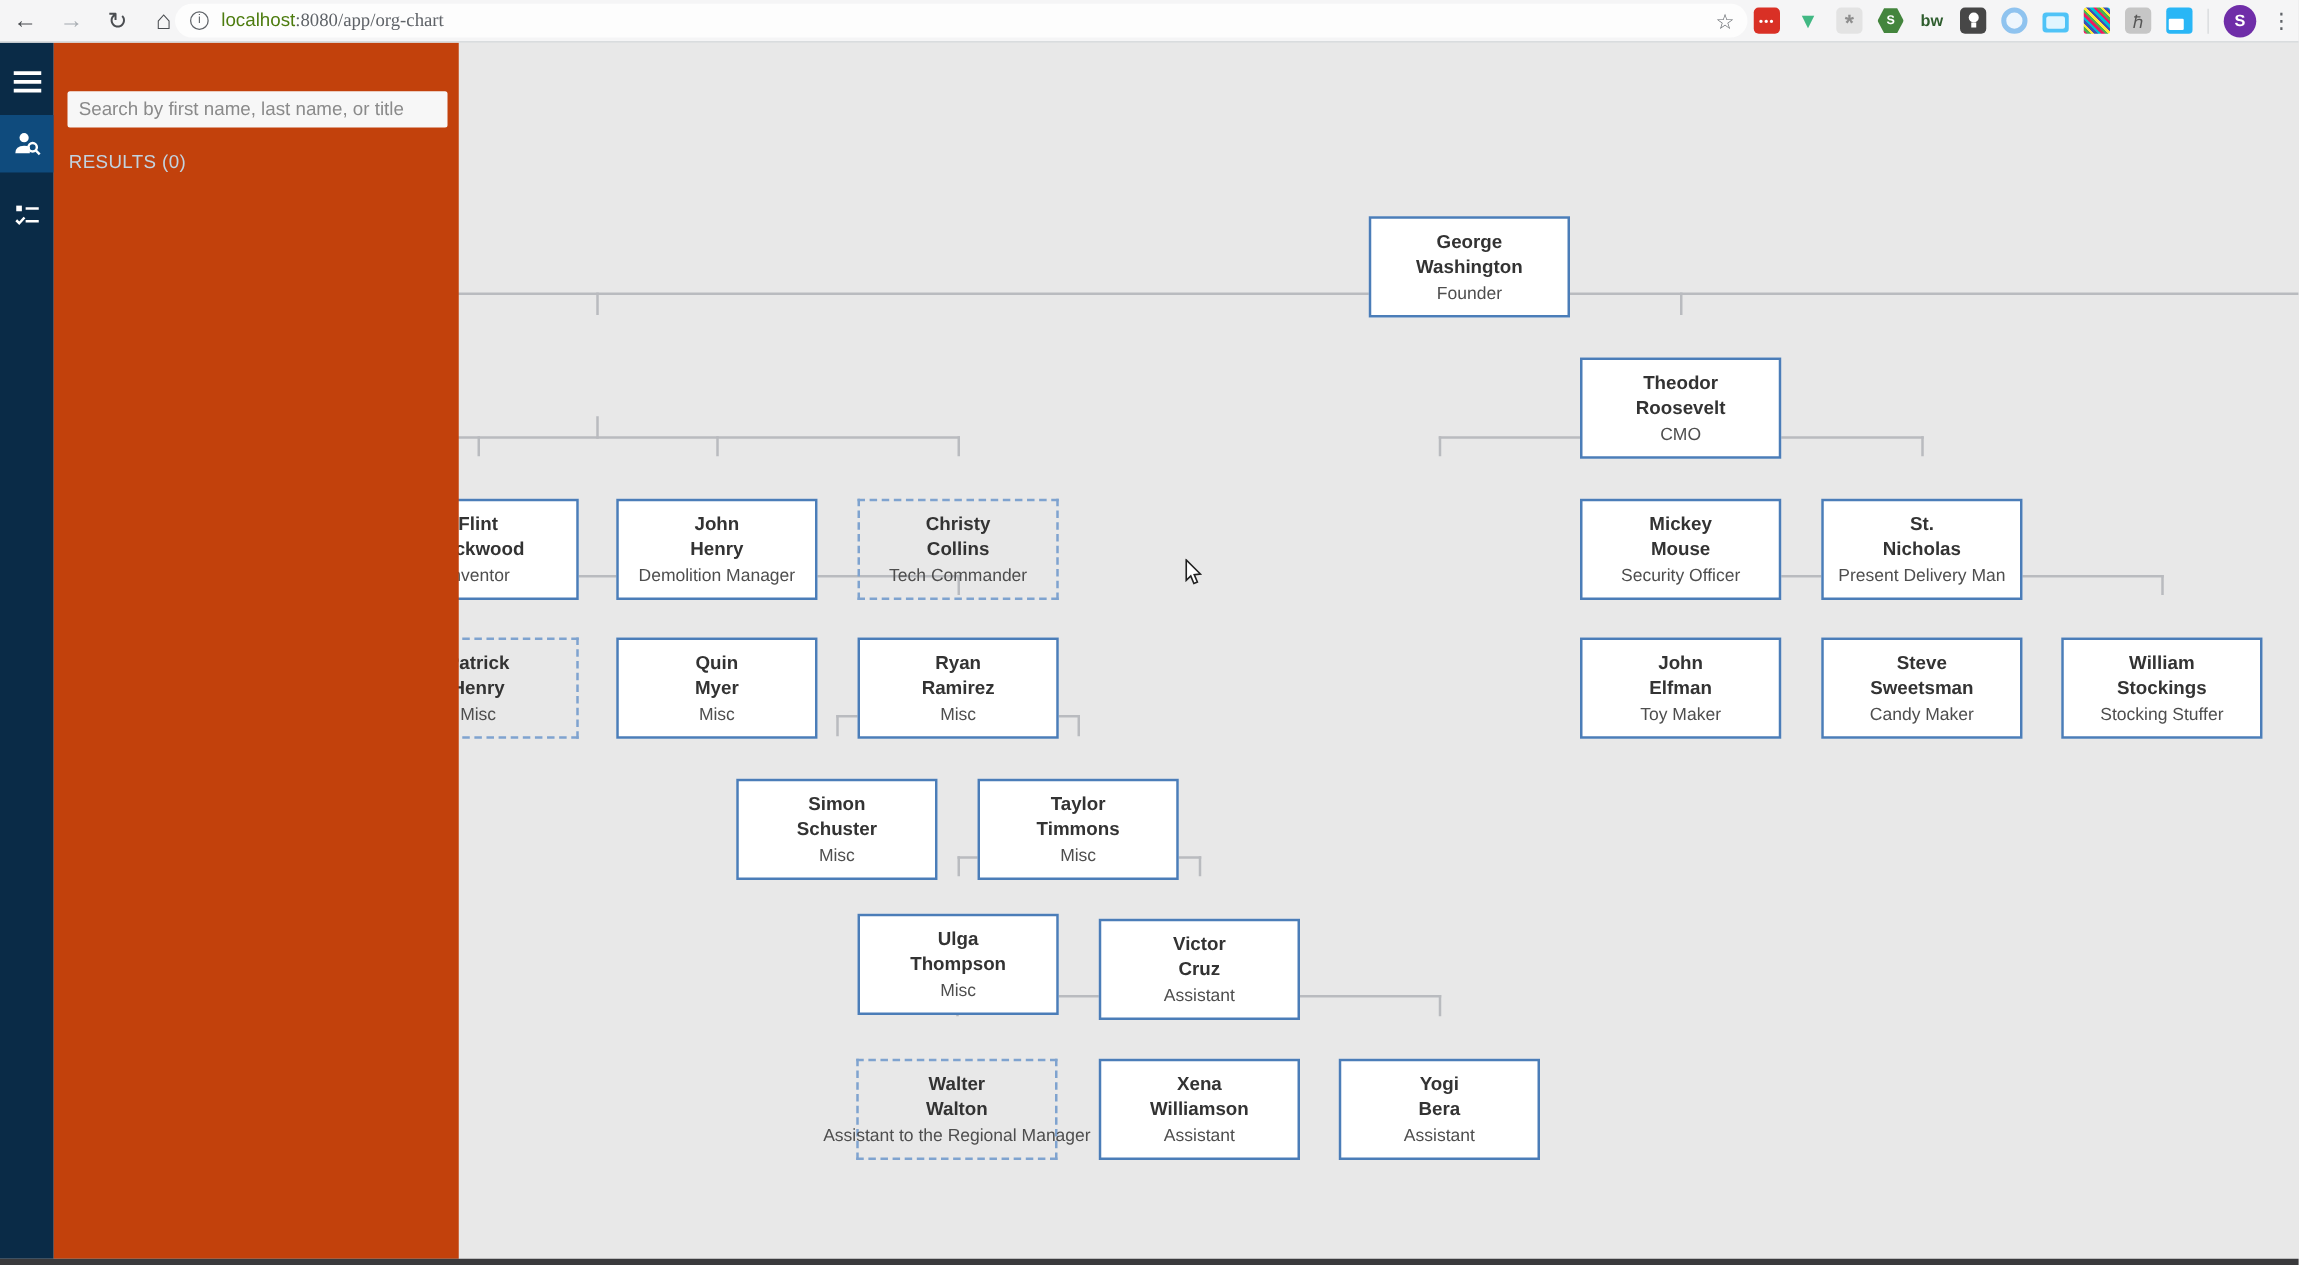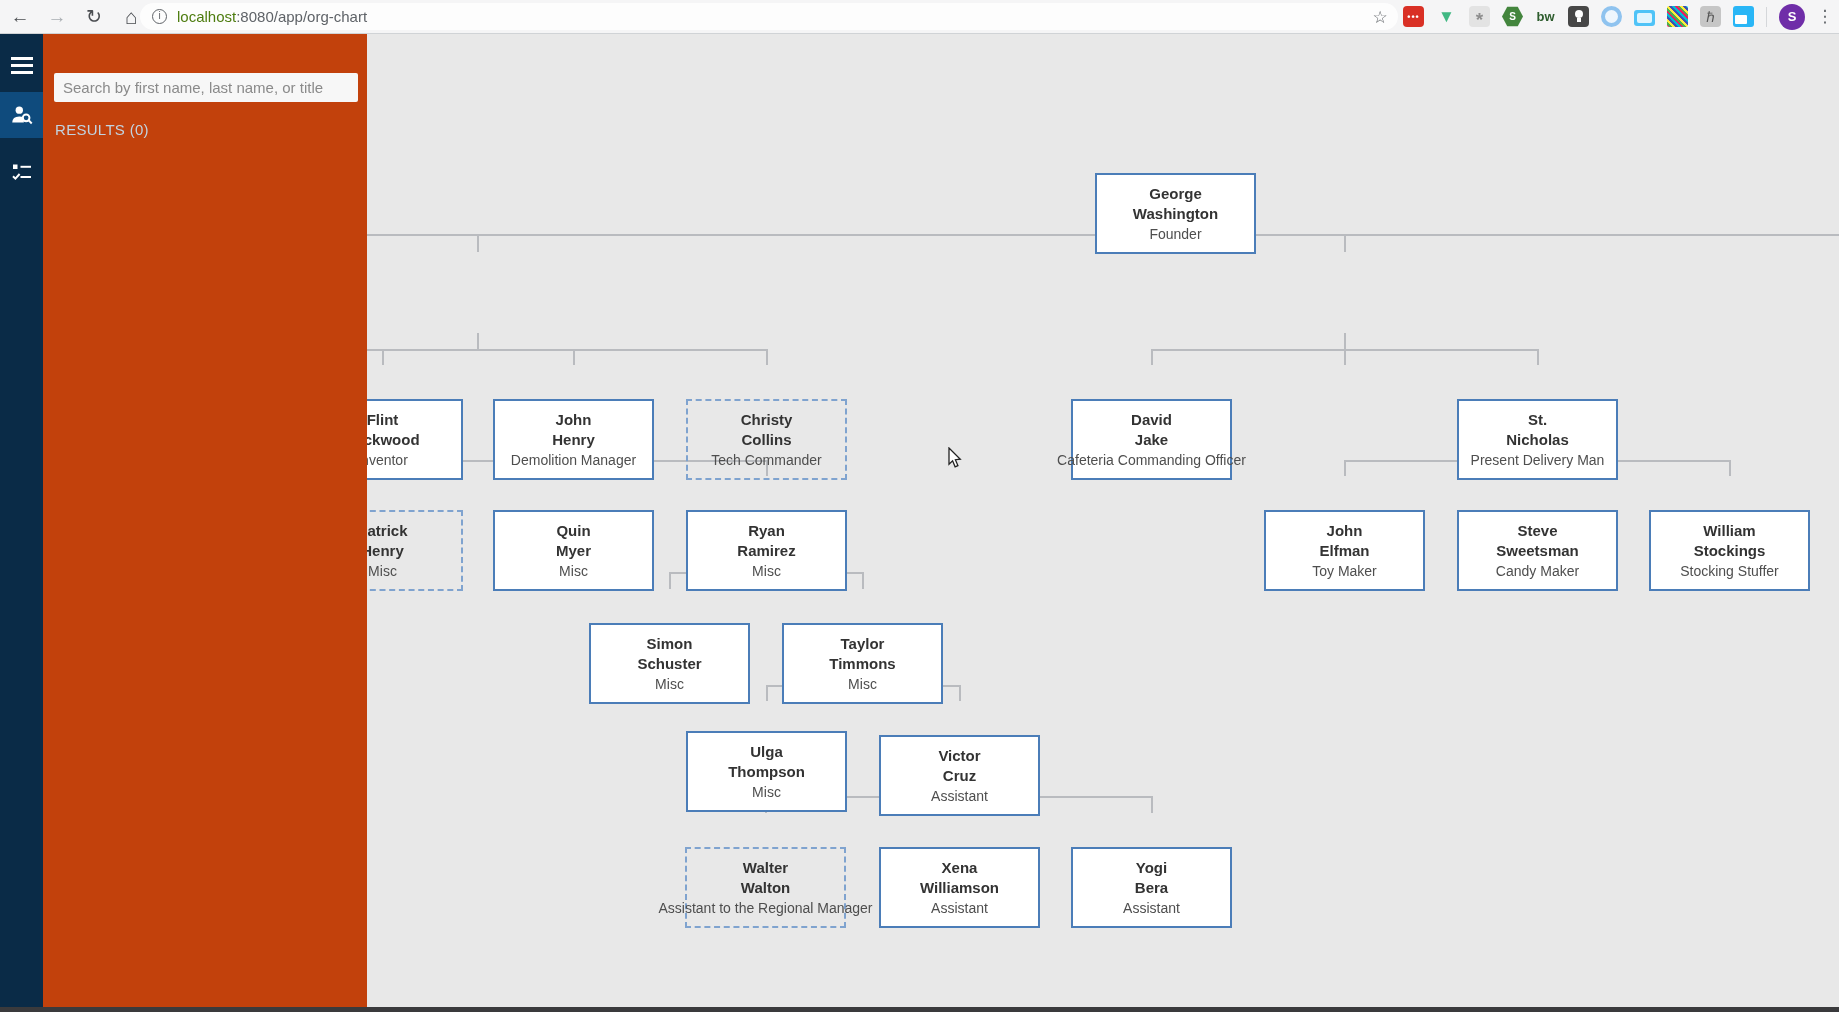--- a/index.html
+++ b/index.html
@@ -8,21 +8,21 @@
 
   
   .toolbar { position:absolute; left:0; top:0; width:1839px; height:34px; background:#f5f5f6; border-bottom:1px solid #d0d3d6; z-index:20; }
   .navbtns { position:absolute; left:8px; top:0; height:33px; display:flex; align-items:center; gap:13px; }
   .navbtn { width:24px; height:24px; display:flex; align-items:center; justify-content:center; font-size:19px; color:#4a4d51; }
   .navbtn.disabled { color:#a8adb2; }
   .omnibox { position:absolute; left:140px; top:3px; width:1258px; height:27px; background:#fdfdfd; border-radius:14px; display:flex; align-items:center; padding:0 12px; }
   .infoicon { width:15px; height:15px; border:1.5px solid #5f6368; border-radius:50%; color:#5f6368; font-size:10px; line-height:12px; text-align:center; margin-right:10px; flex:none; }
   .url { font-size:15px; white-space:nowrap; }
   .url .host { color:#4d7c0f; }
-  .url .path { color:#5f6368; }
+  .url .path { color:#5f6368;font-family:Liberation Serif, serif; }
   .staricon { position:absolute; left:1368px; top:5px; width:24px; height:24px; font-size:17px; color:#5f6368; display:flex; align-items:center; justify-content:center; }
   .rightcluster { position:absolute; right:6px; top:0; height:33px; display:flex; align-items:center; gap:12px; }
   .ext { width:21px; height:21px; display:flex; align-items:center; justify-content:center; border-radius:4px; font-size:12px; flex:none; }
   .ext-red { background:#d93025; color:#fff; font-size:9px; letter-spacing:1px; font-weight:bold; }
   .ext-vue { color:#41b883; font-size:17px; }
   .ext-react { background:#e3e3e3; color:#8d8d8d; font-size:19px; font-weight:bold; line-height:10px; padding-top:7px; }
   .ext-node { background:#43853d; color:#fff; font-size:10px; font-weight:bold; clip-path:polygon(25% 3%,75% 3%,100% 50%,75% 97%,25% 97%,0 50%); }
   .ext-bw { color:#2e5d2e; font-weight:bold; font-size:13px; }
   .ext-bulb { background:#474747; position:relative; }
   .ext-bulb .bulb { width:8px; height:8px; background:#fff; border-radius:50%; position:absolute; left:6.5px; top:4px; }
@@ -140,39 +140,44 @@
       <div class="vline" style="left: 765px; top: 762px; width: 2px; height: 17px;"></div>
       <div class="vline" style="left: 959px; top: 762px; width: 2px; height: 17px;"></div>
       <div class="vline" style="left: 1151px; top: 762px; width: 2px; height: 17px;"></div>
     </div>
 
   <div class="node" style="left:1095px;top:139px">
     <div class="nm">George</div>
       <div class="nm">Washington</div>
       <div class="ti">Founder</div>
   </div>
+  <div class="node" style="left:1264px;top:252px">
+    <div class="nm">Theodor</div>
+      <div class="nm">Roosevelt</div>
+      <div class="ti">CMO</div>
+  </div>
   <div class="node" style="left:302px;top:365px">
     <div class="nm">Flint</div>
       <div class="nm">Lockwood</div>
       <div class="ti">Inventor</div>
   </div>
   <div class="node" style="left:493px;top:365px">
     <div class="nm">John</div>
       <div class="nm">Henry</div>
       <div class="ti">Demolition Manager</div>
   </div>
   <div class="node dashed" style="left:686px;top:365px">
     <div class="nm">Christy</div>
       <div class="nm">Collins</div>
       <div class="ti">Tech Commander</div>
   </div>
-  <div class="node" style="left:1071px;top:365px">
-    <div class="nm">David</div>
-      <div class="nm">Jake</div>
-      <div class="ti">Cafeteria Commanding Officer</div>
+  <div class="node" style="left:1264px;top:365px">
+    <div class="nm">Mickey</div>
+      <div class="nm">Mouse</div>
+      <div class="ti">Security Officer</div>
   </div>
   <div class="node" style="left:1457px;top:365px">
     <div class="nm">St.</div>
       <div class="nm">Nicholas</div>
       <div class="ti">Present Delivery Man</div>
   </div>
   <div class="node dashed" style="left:302px;top:476px">
     <div class="nm">Patrick</div>
       <div class="nm">Henry</div>
       <div class="ti">Misc</div>

